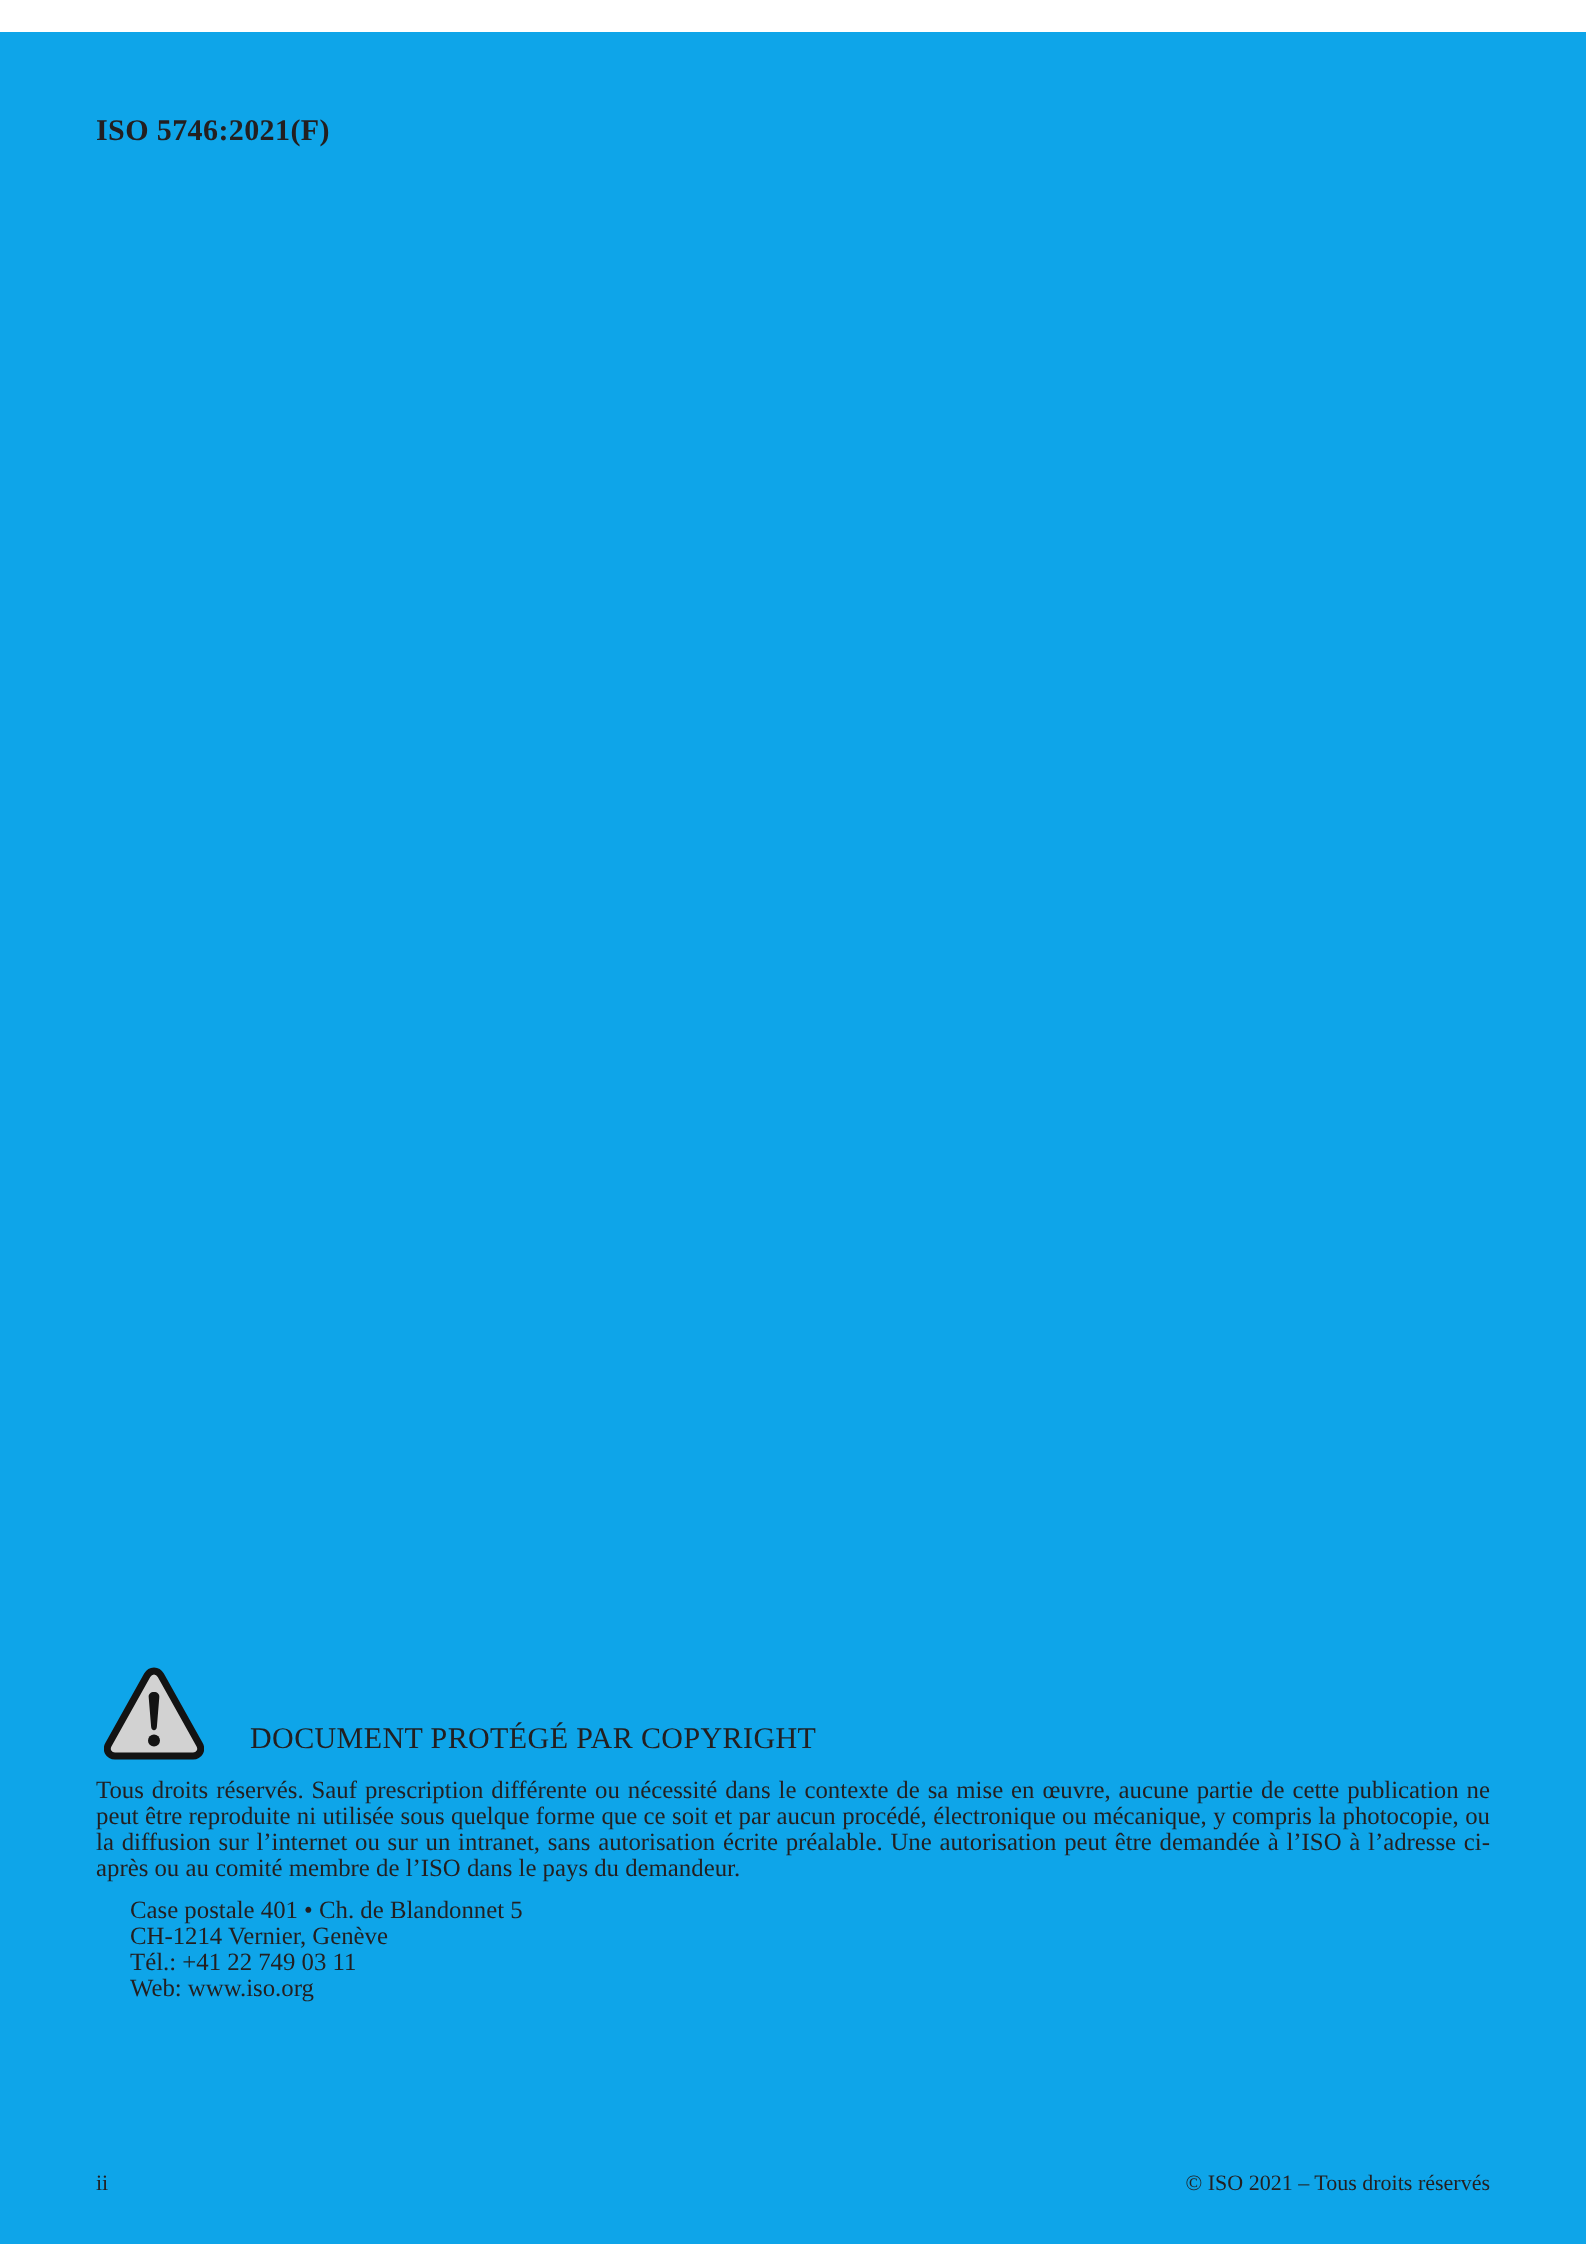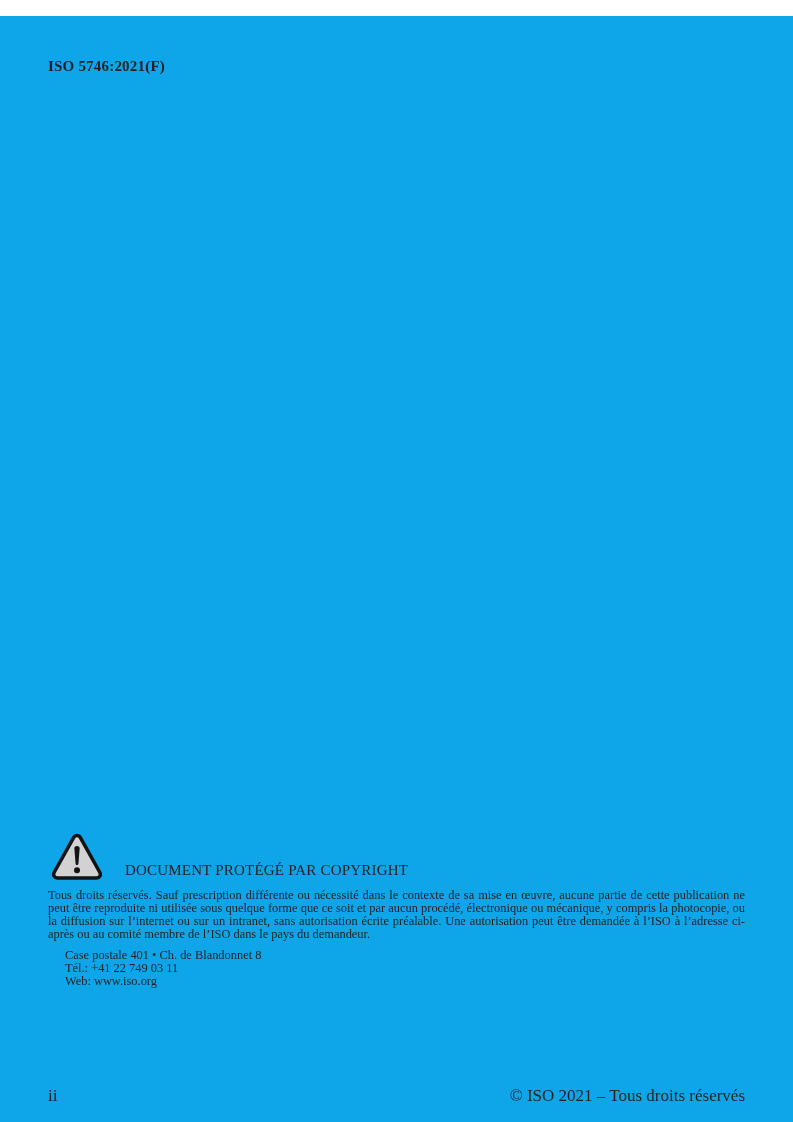--- a/index.html
+++ b/index.html
@@ -69,21 +69,21 @@
     line-height: 13px;
   }
   .page-footer {
     position: absolute;
     top: 1070px;
     left: 48px;
     right: 48px;
     display: flex;
     justify-content: space-between;
     align-items: baseline;
-    font-size: 17px;
+    font-size: 11px;
   }
 </style>
 </head>
 <body>
 
 <div class="page">
 
   <div class="page-header">
     <span>ISO 5746:2021(F)</span>
   </div>
@@ -105,21 +105,22 @@
           <circle cx="50" cy="76.5" r="6" fill="#131313"></circle>
         </svg>
       </span>
       <h1 class="copyright-title">DOCUMENT PROTÉGÉ PAR COPYRIGHT</h1>
     </div>
 
 
     <p class="body-par">Tous droits réservés. Sauf prescription différente ou nécessité dans le contexte de sa mise en œuvre, aucune partie de cette publication ne peut être reproduite ni utilisée sous quelque forme que ce soit et par aucun procédé, électronique ou mécanique, y compris la photocopie, ou la diffusion sur l’internet ou sur un intranet, sans autorisation écrite préalable. Une autorisation peut être demandée à l’ISO à l’adresse ci-après ou au comité membre de l’ISO dans le pays du demandeur.</p>
 
     <div class="address-block">
-      <div>Case postale 401 • Ch. de Blandonnet 8</div>
+      <div>Case postale 401 • Ch. de Blandonnet 5</div>
+      <div>CH-1214 Vernier, Genève</div>
       <div>Tél.: +41 22 749 03 11</div>
       <div>Web: www.iso.org</div>
     </div>
 
 
   </div>
 
   <div class="page-footer">
     <span>ii</span>
     <span>© ISO 2021 – Tous droits réservés</span>

